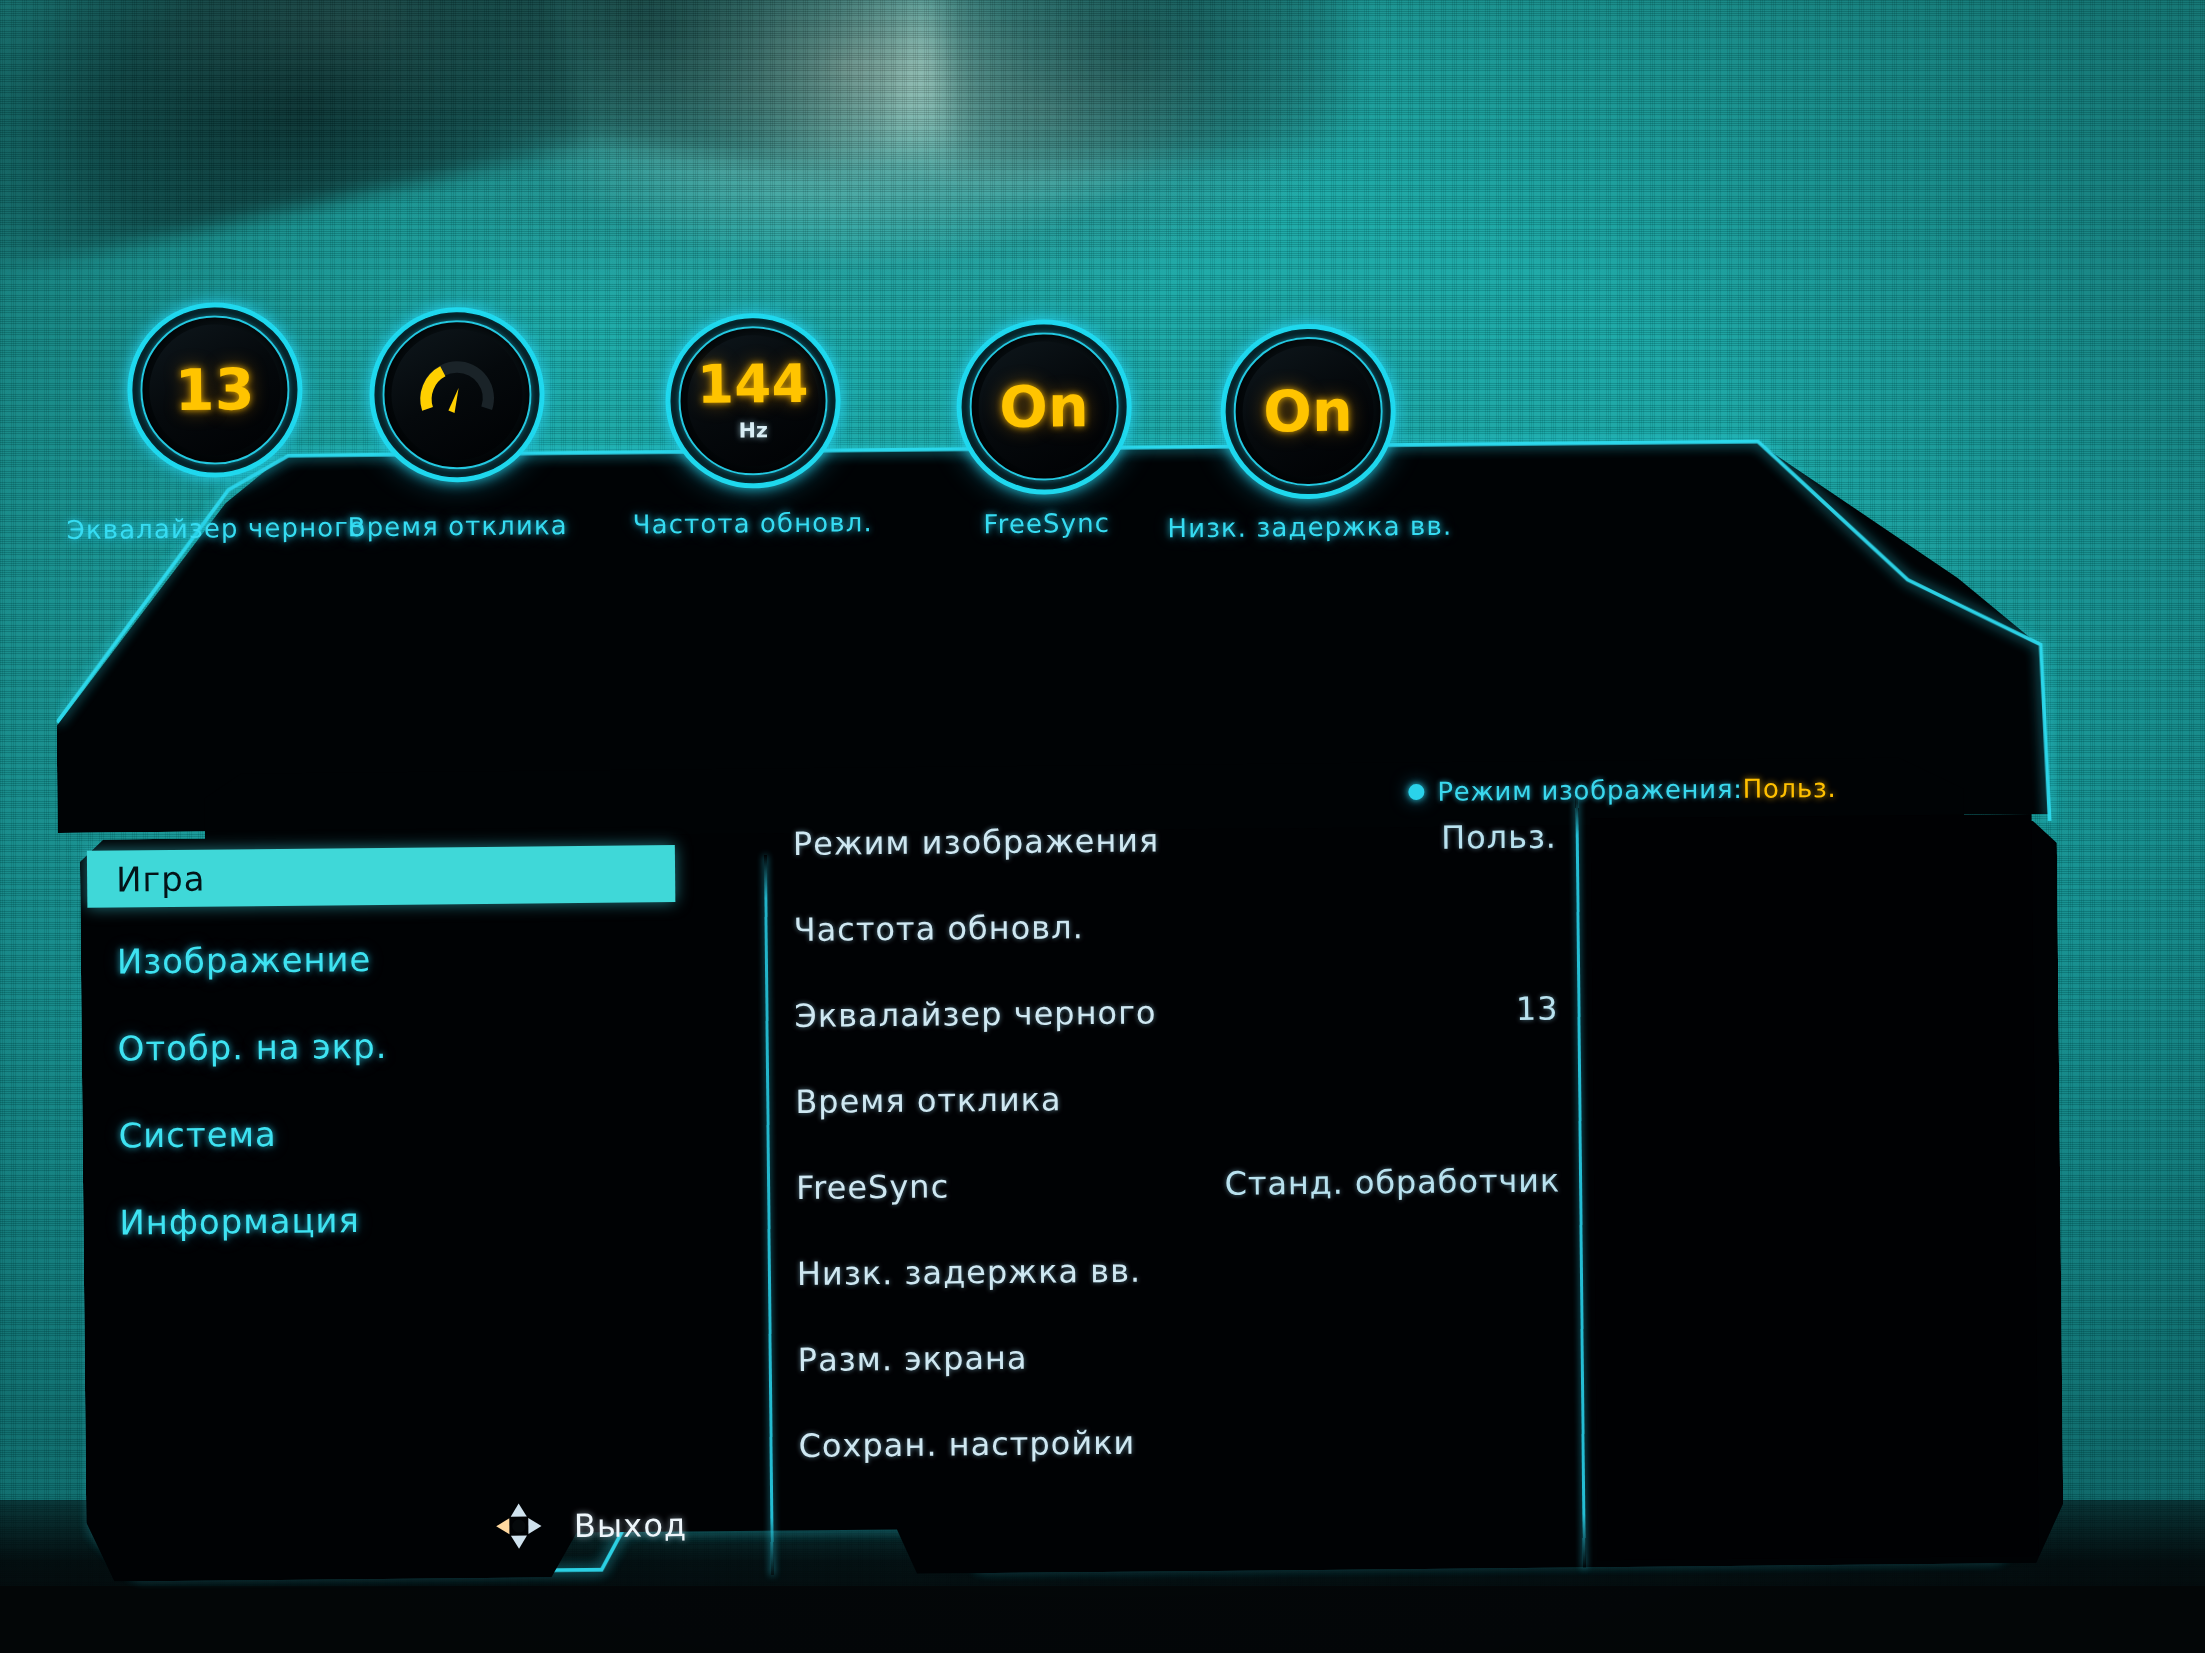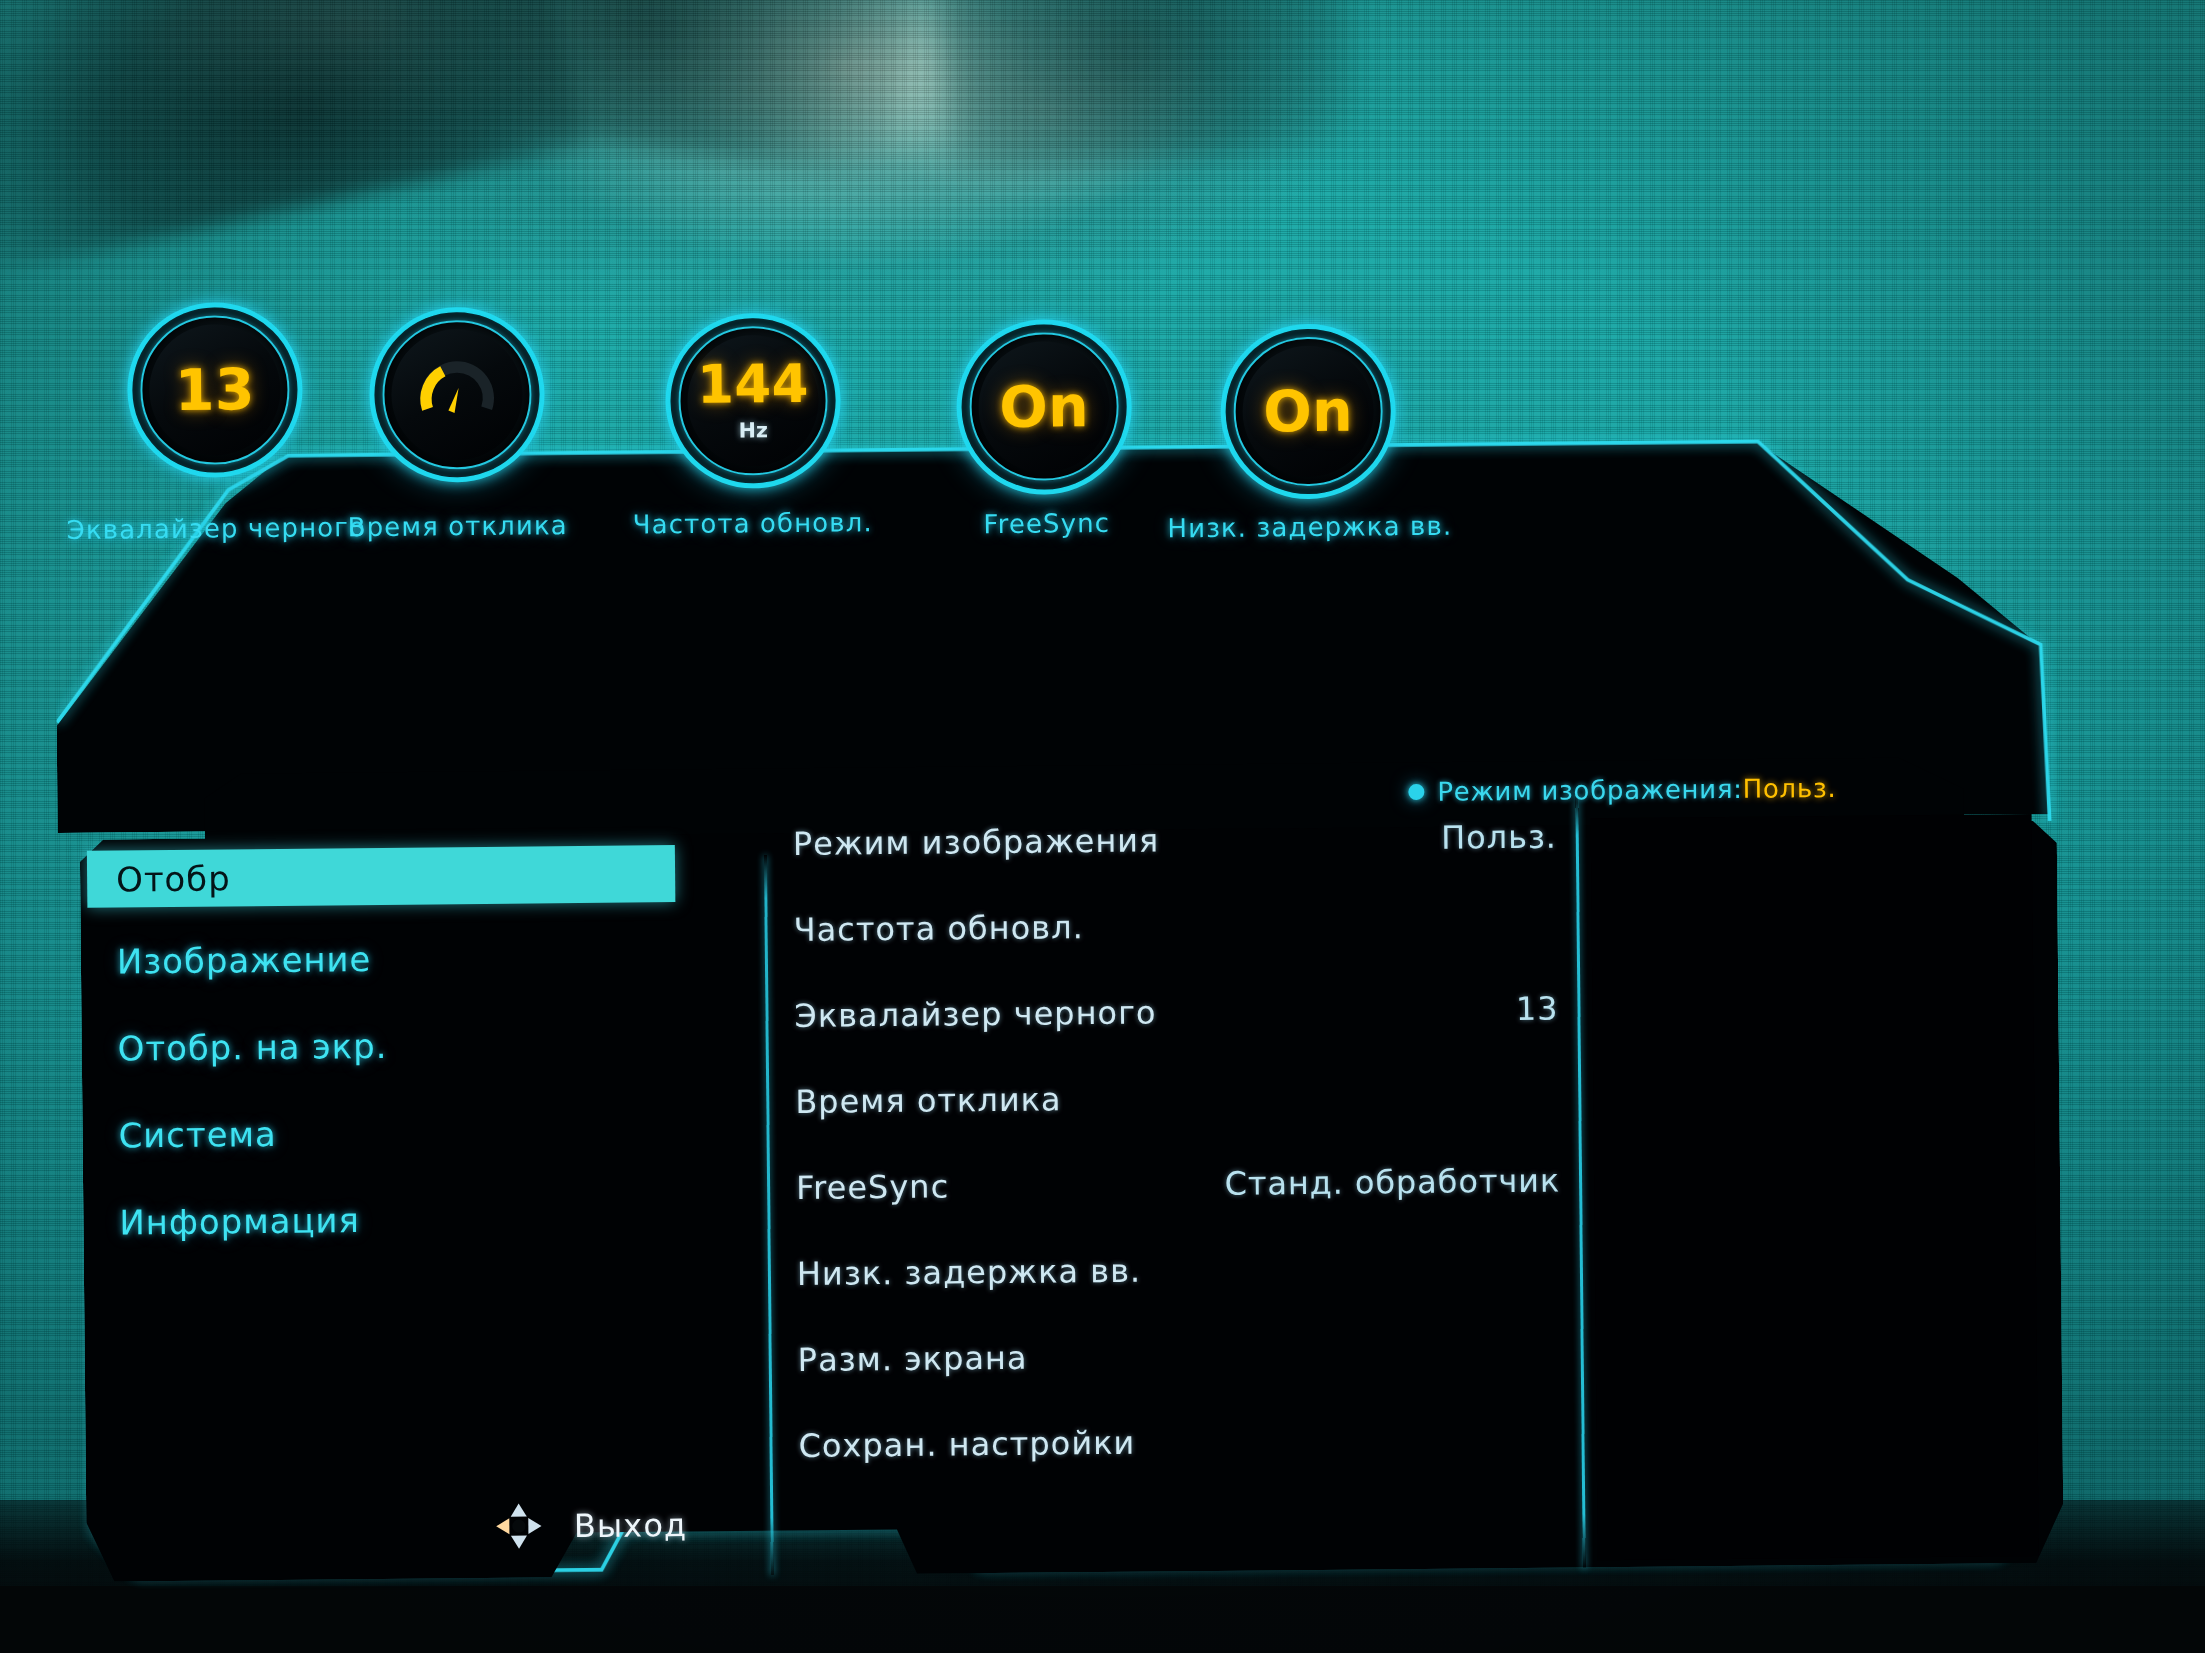--- a/index.html
+++ b/index.html
@@ -382,21 +382,21 @@
       </div>
     </div>
 
     <div id="body-slab"></div>
     <div id="divider"></div>
     <div id="divider2"></div>
     <div id="desc-panel"></div>
 
     <div id="sidebar">
       <div class="side-item active" style="top:0px;">
-          <span>Отобр</span>
+          <span>Игра</span>
         </div>
       <div class="side-item" style="top:82px;">
           <span>Изображение</span>
         </div>
       <div class="side-item" style="top:169px;">
           <span>Отобр. на экр.</span>
         </div>
       <div class="side-item" style="top:256px;">
           <span>Система</span>
         </div>

